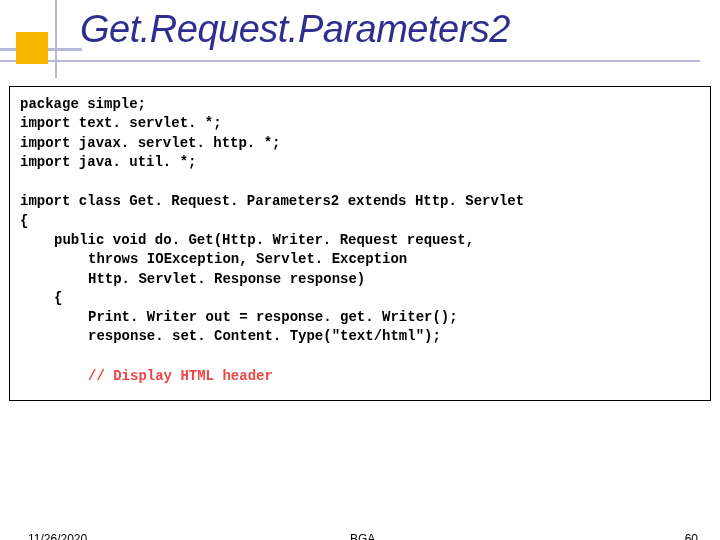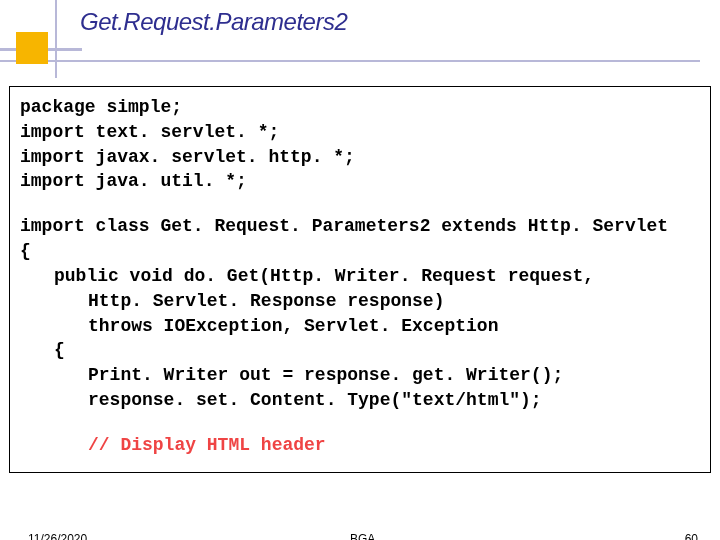--- a/index.html
+++ b/index.html
@@ -11,21 +11,21 @@
     position: relative;
     overflow: hidden;
   }
   .title-area {
     position: relative;
     height: 80px;
     padding-left: 80px;
     padding-top: 8px;
   }
   .title-text {
-    font-size: 24px;
+    font-size: 38px;
     font-style: italic;
     color: #2e2e8f;
     font-family: Verdana, Arial, sans-serif;
     letter-spacing: -0.5px;
   }
   .deco-square {
     position: absolute;
     left: 16px;
     top: 32px;
     width: 32px;
@@ -58,21 +58,21 @@
     width: 2px;
     height: 78px;
     background: #b8b8d8;
     z-index: 1;
   }
   .code-box {
     margin: 6px 9px 0 9px;
     border: 1px solid #000;
     padding: 8px 10px 14px 10px;
     font-family: "Courier New", monospace;
-    font-size: 18px;
+    font-size: 14px;
     font-weight: bold;
     line-height: 1.38;
     color: #000;
   }
   .kw { color: #000; }
   .green { color: #ef4444; }
   .blk { display: block; white-space: pre; }
   .ind1 { padding-left: 34px; }
   .ind2 { padding-left: 68px; }
   .gap { height: 20px; }
@@ -102,22 +102,22 @@
 
 <div class="code-box">
   <span class="blk"><span class="kw">package</span><span> simple;</span></span>
   <span class="blk"><span class="kw">import</span><span> text. servlet. *;</span></span>
   <span class="blk"><span class="kw">import</span><span> javax. servlet. http. *;</span></span>
   <span class="blk"><span class="kw">import</span><span> java. util. *;</span></span>
   <div class="gap"></div>
   <span class="blk"><span class="kw">import class</span><span> Get. Request. Parameters2 </span><span class="kw">extends</span><span> Http. Servlet</span></span>
   <span class="blk">{</span>
   <span class="blk ind1"><span class="kw">public void</span><span> do. Get(Http. Writer. Request request,</span></span>
+  <span class="blk ind2"><span class="kw">throws</span><span> IOException, Servlet. Exception</span></span>
   <span class="blk ind2">Http. Servlet. Response response)</span>
-  <span class="blk ind2"><span class="kw">throws</span><span> IOException, Servlet. Exception</span></span>
   <span class="blk ind1">{</span>
   <span class="blk ind2">Print. Writer out = response. get. Writer();</span>
   <span class="blk ind2">response. set. Content. Type("text/html");</span>
   <div class="gap"></div>
   <span class="blk ind2 green">// Display HTML header</span>
 </div>
 
 <div class="footer">
   <span class="footer-date">11/26/2020</span>
   <span class="footer-center">BGA</span>

